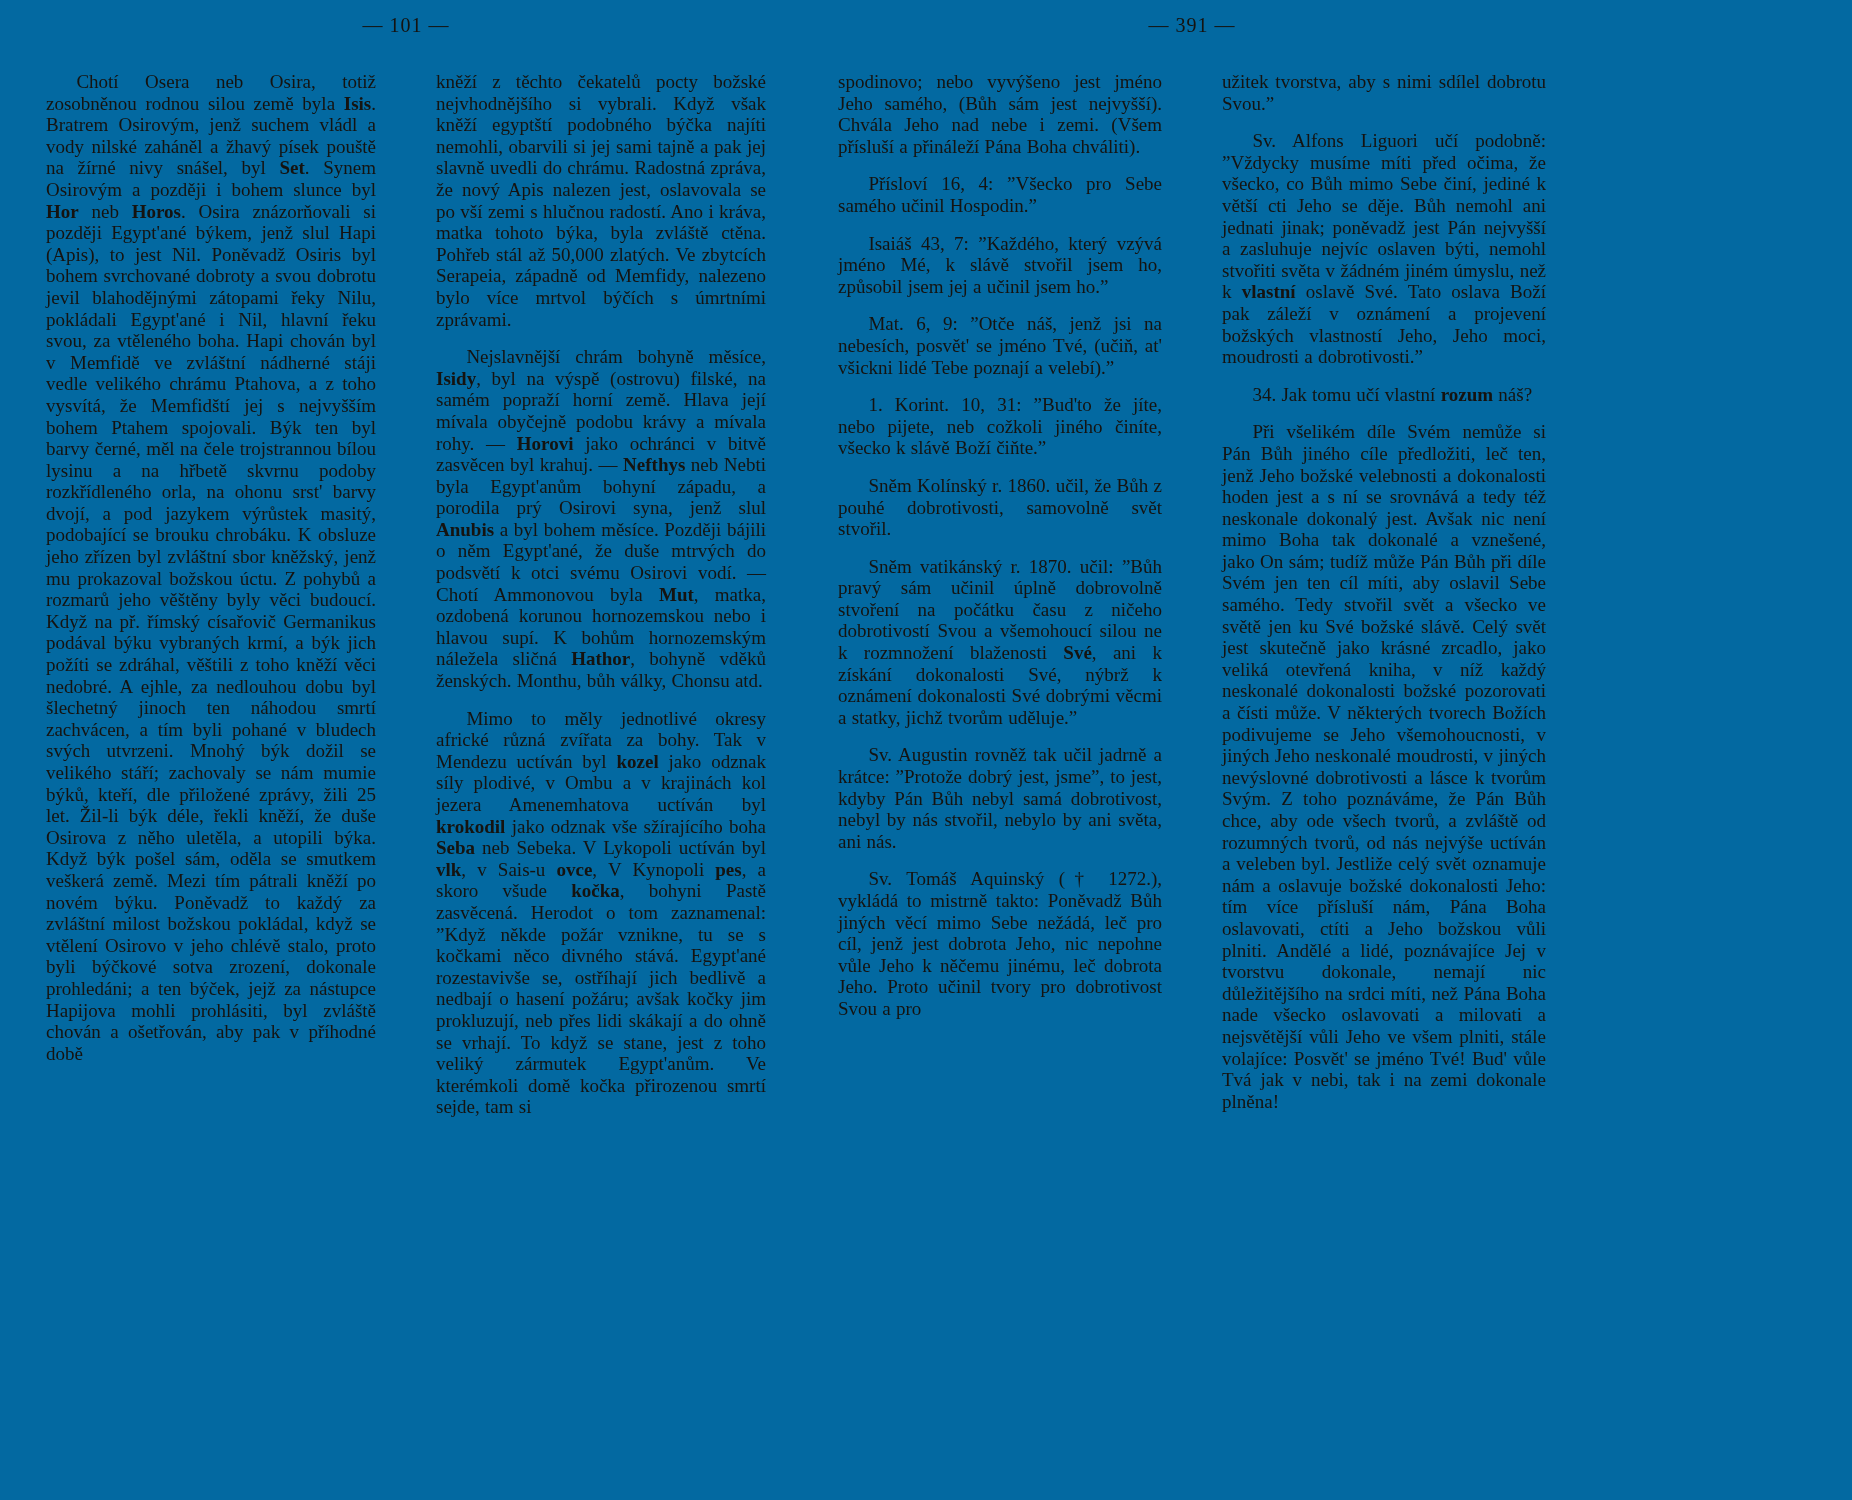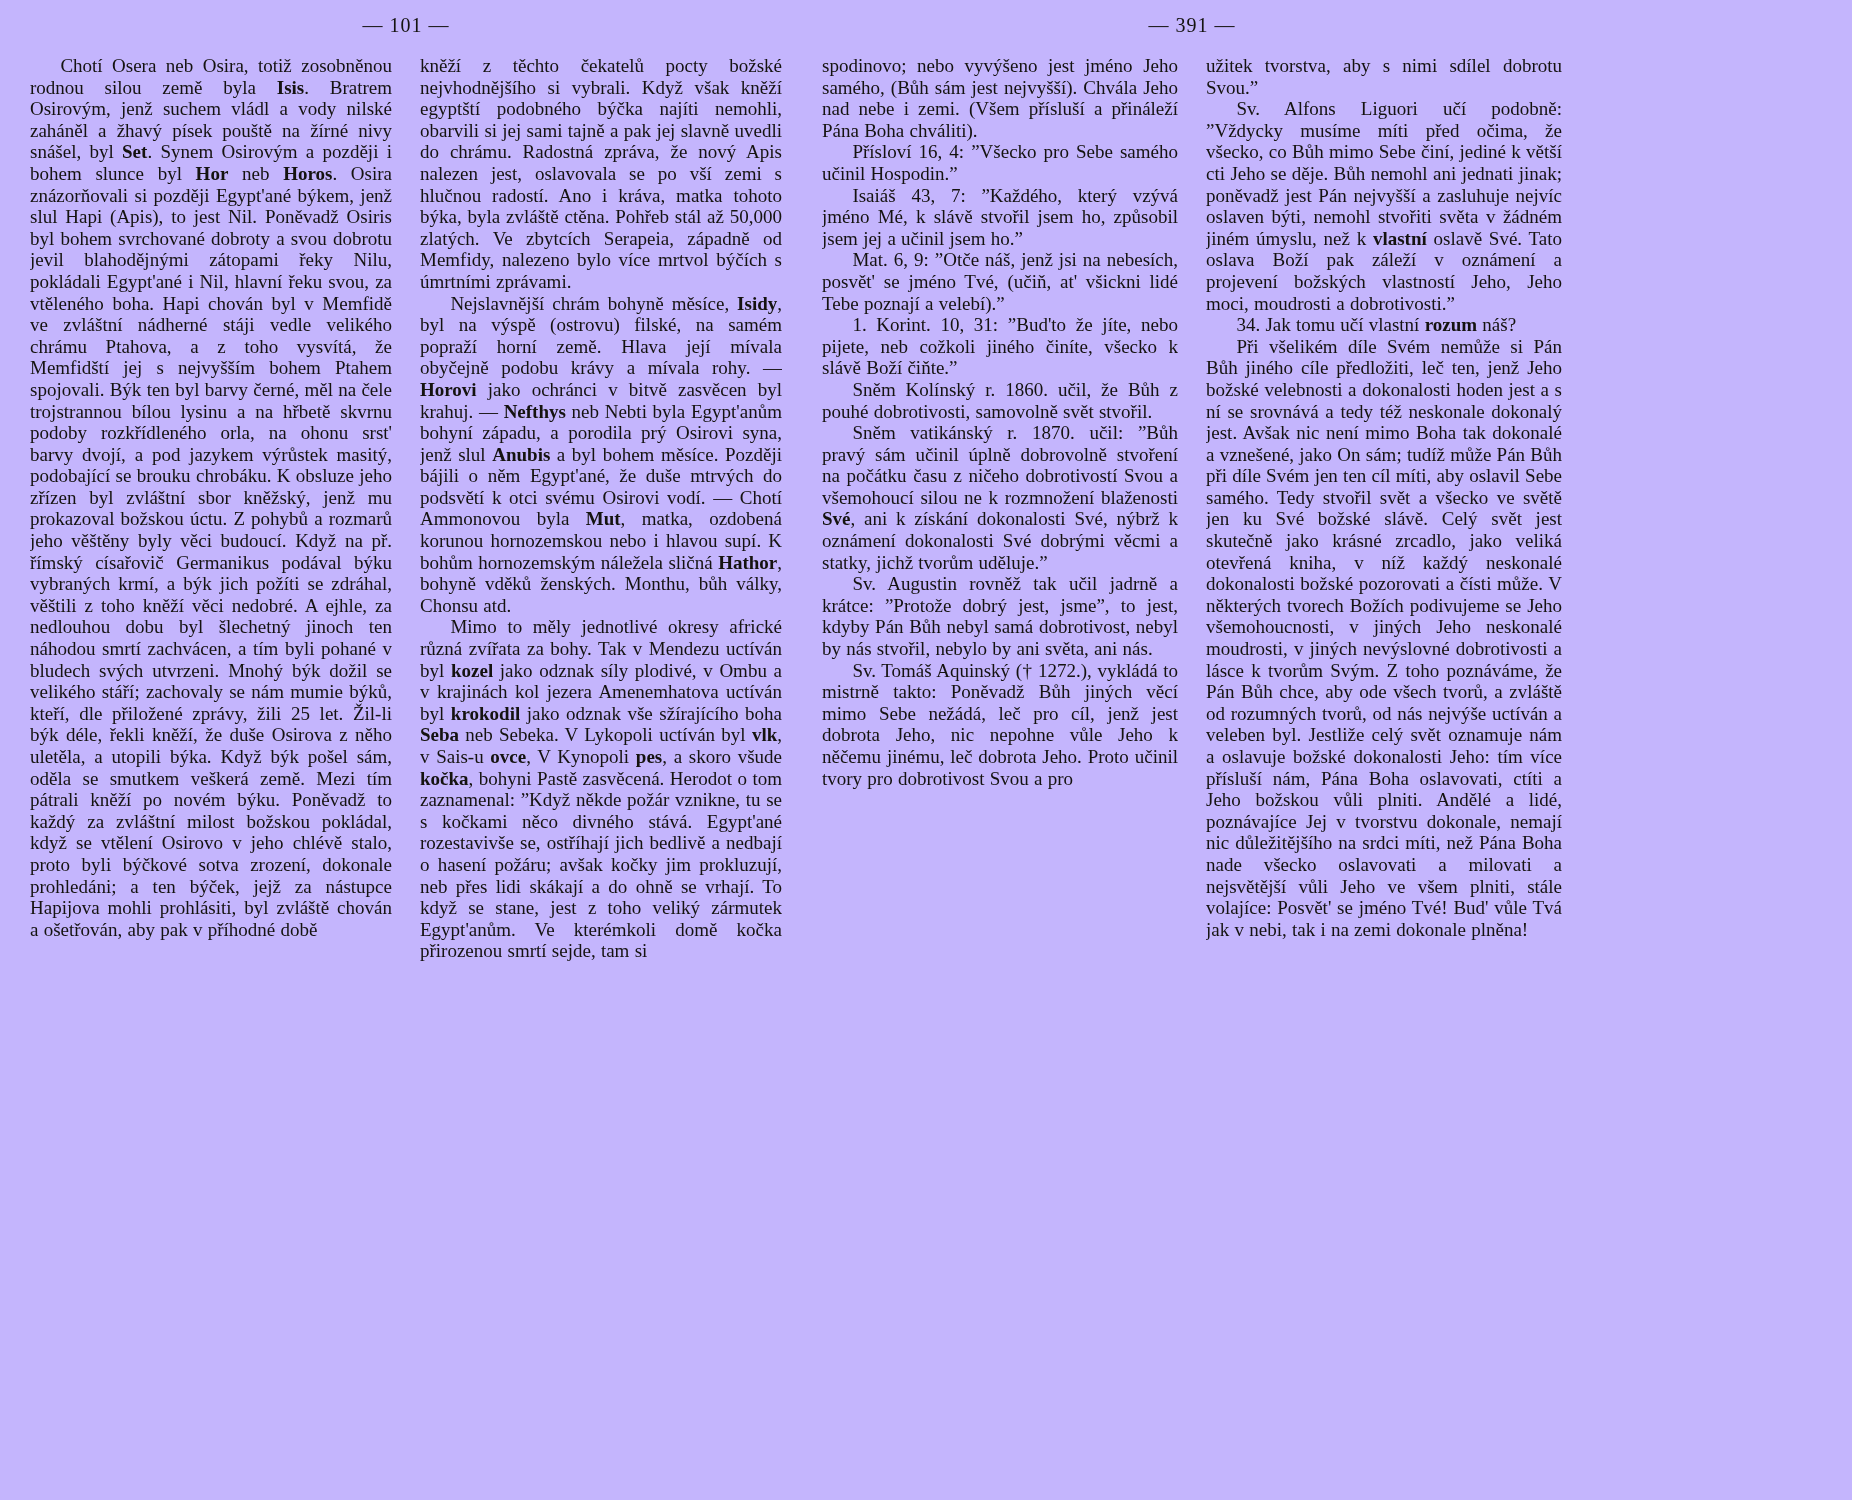--- a/index.html
+++ b/index.html
@@ -6,21 +6,21 @@
     margin: 0;
     padding: 0;
     background: #fdfdfb;
     font-family: "Liberation Serif", "DejaVu Serif", serif;
     color: #151310;
   }
   .scan {
     position: relative;
     width: 1852px;
     height: 1500px;
-    background: #c4b5fd;
+    background: #0369a1;
     overflow: hidden;
   }
   .spread {
     position: absolute;
     top: 14px;
     left: 30px;
     display: flex;
     gap: 40px;
   }
   .page {
@@ -42,21 +42,21 @@
     width: 362px;
     height: 1185px;
     overflow: hidden;
     font-size: 19px;
     line-height: 21.6px;
     text-align: justify;
     word-spacing: 0.5px;
   }
   .page2 .column { width: 356px; }
   .column p {
-    margin: 0;
+    margin: 16px;
     text-indent: 1.6em;
   }
   .column p.cont {
     text-indent: 0;
   }
   .column b { font-weight: bold; }
 </style>
 </head>
 <body>
 

